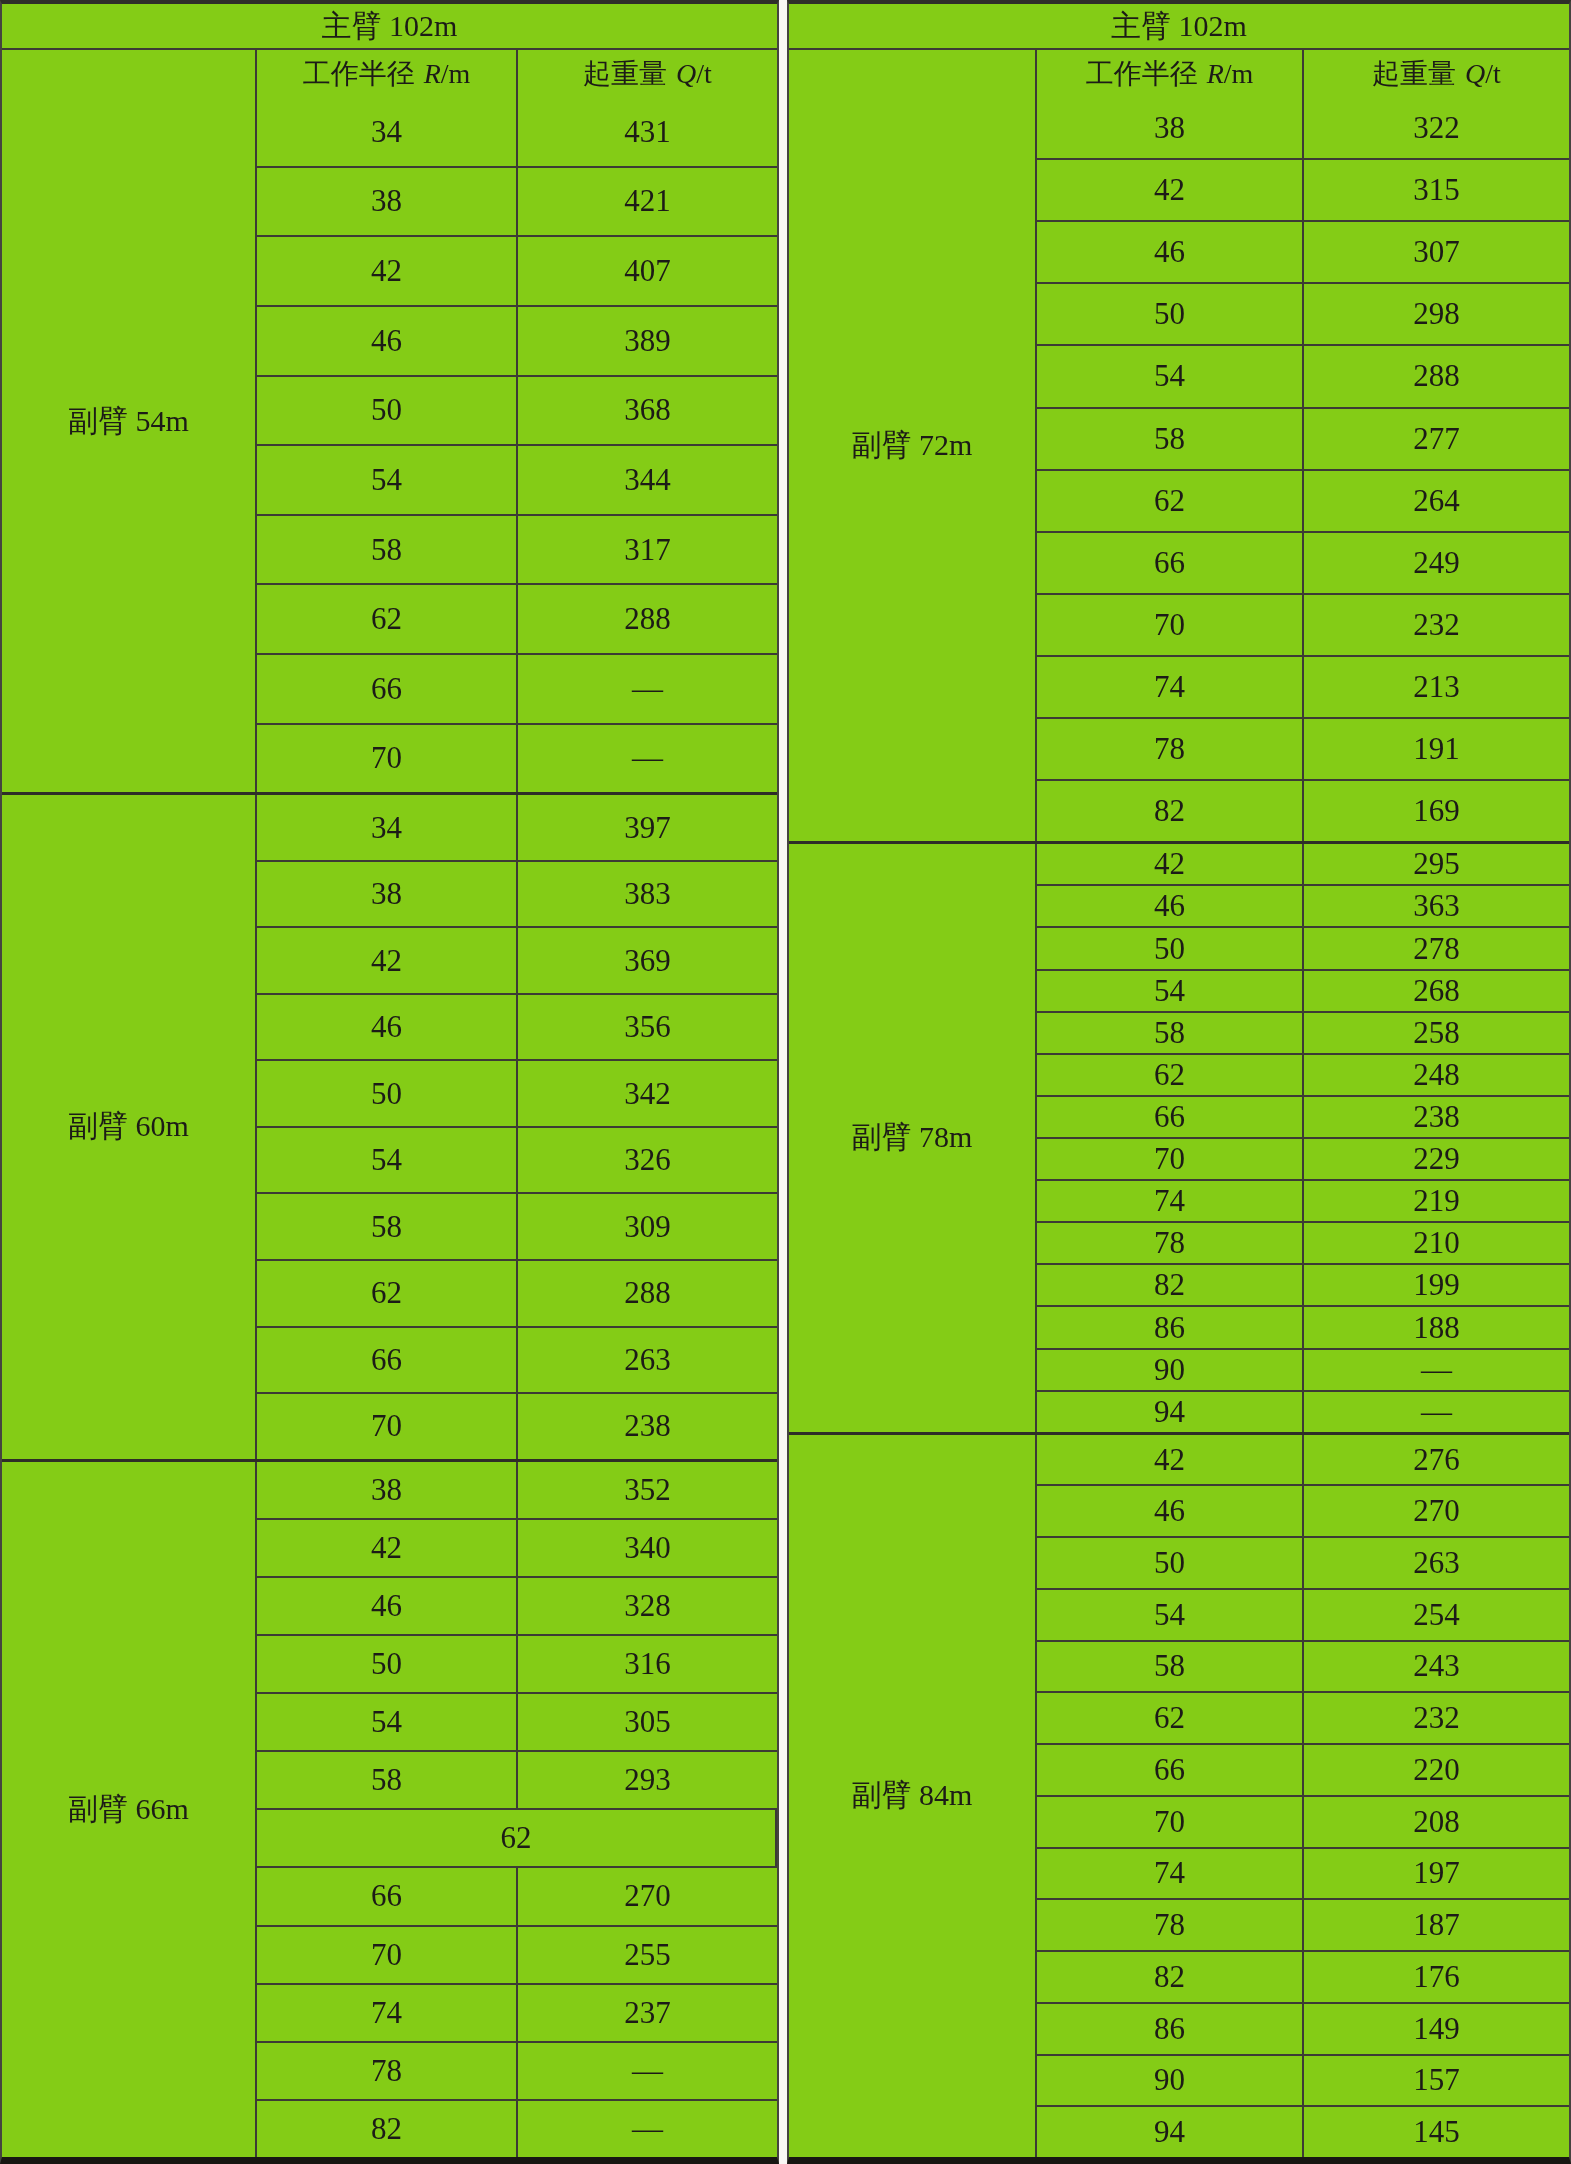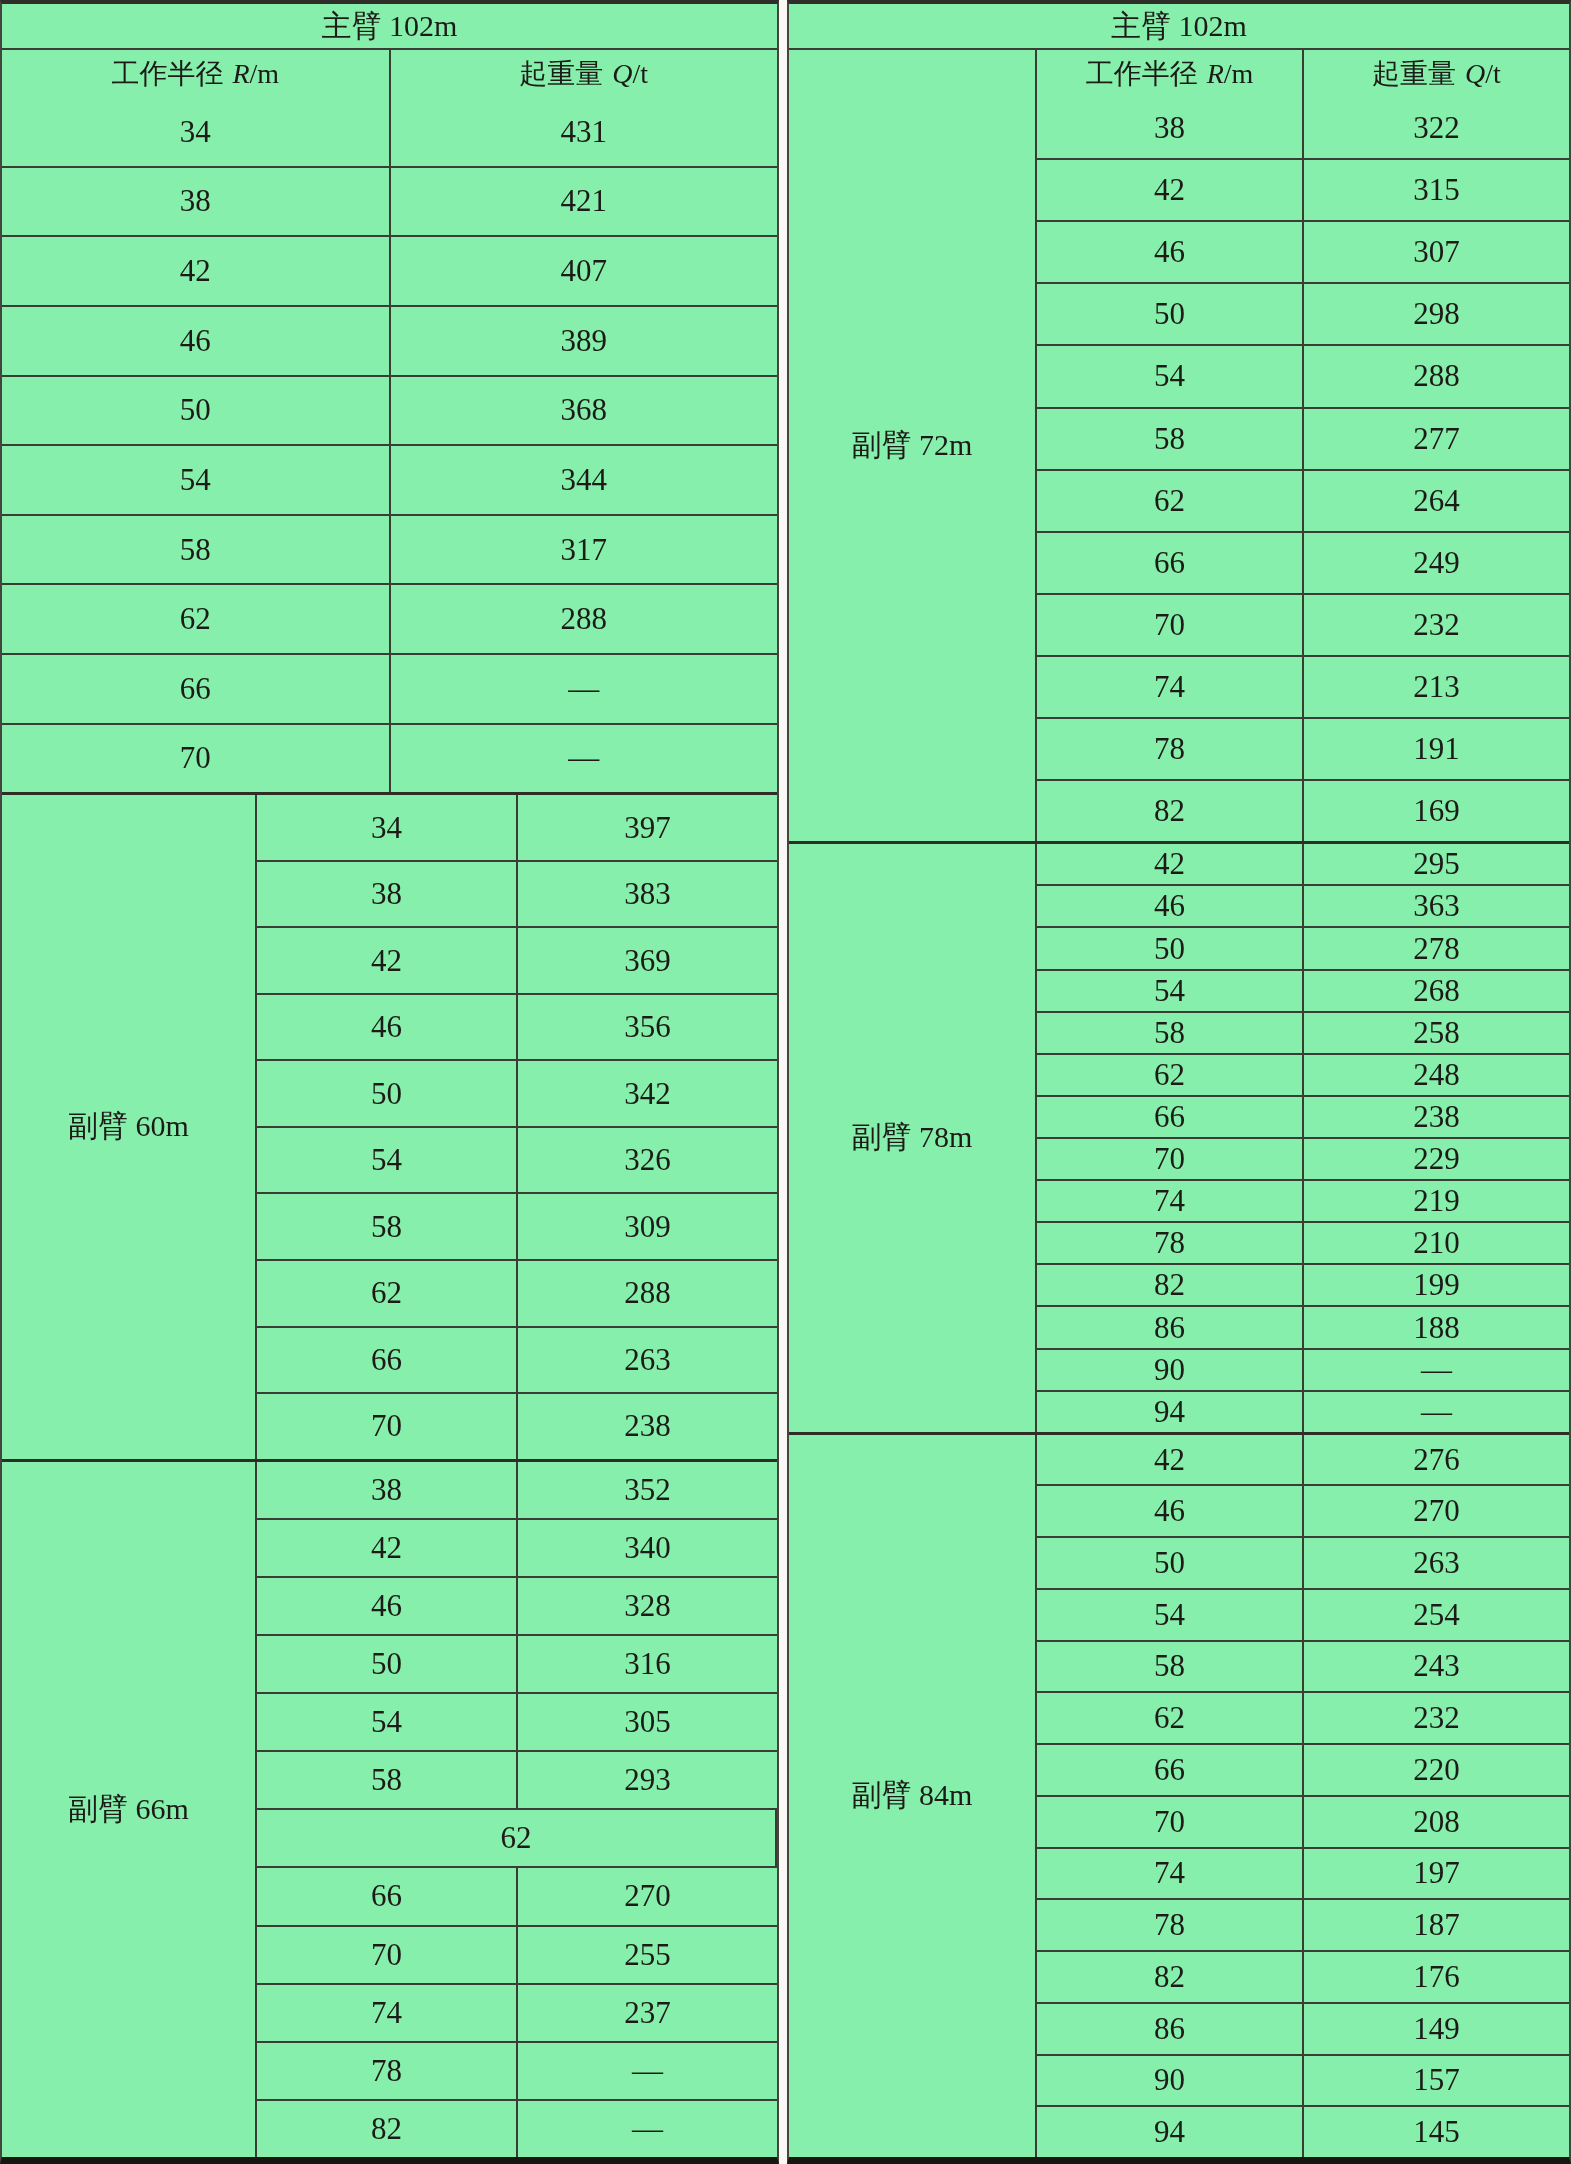--- a/index.html
+++ b/index.html
@@ -13,21 +13,21 @@
     width: 1571px;
     height: 2164px;
     background: #f9f8f4;
     overflow: hidden;
   }
   .ltable {
     position: absolute;
     top: 0;
     height: 2164px;
     box-sizing: border-box;
-    background: #86efac;
+    background: #84cc16;
     border-top: 4px solid #2f2e29;
     border-bottom: 7px solid #181712;
     border-left: 2px solid #45443f;
     border-right: 2px solid #45443f;
     display: flex;
     flex-direction: column;
   }
   .ltable.left  { left: 0;    width: 779px; }
   .ltable.right { left: 787px; width: 784px; }
 
@@ -90,20 +90,21 @@
 </style>
 </head>
 <body>
 
 <div class="page">
 
   <div class="ltable left">
     <div class="h1">主臂 102m</div>
 
     <div class="sec" style="height:743px">
+      <div class="jib">副臂 54m</div>
       <div class="grid">
         <div class="hrow">
           <div class="hcell"><span>工作半径</span><span class="sym">R</span><span>/m</span></div>
           <div class="hcell"><span>起重量</span><span class="sym">Q</span><span>/t</span></div>
         </div>
         <div style="display:contents"><div class="row">
               <div class="cell">34</div>
               <div class="cell">431</div>
             </div><div class="row">
               <div class="cell">38</div>

